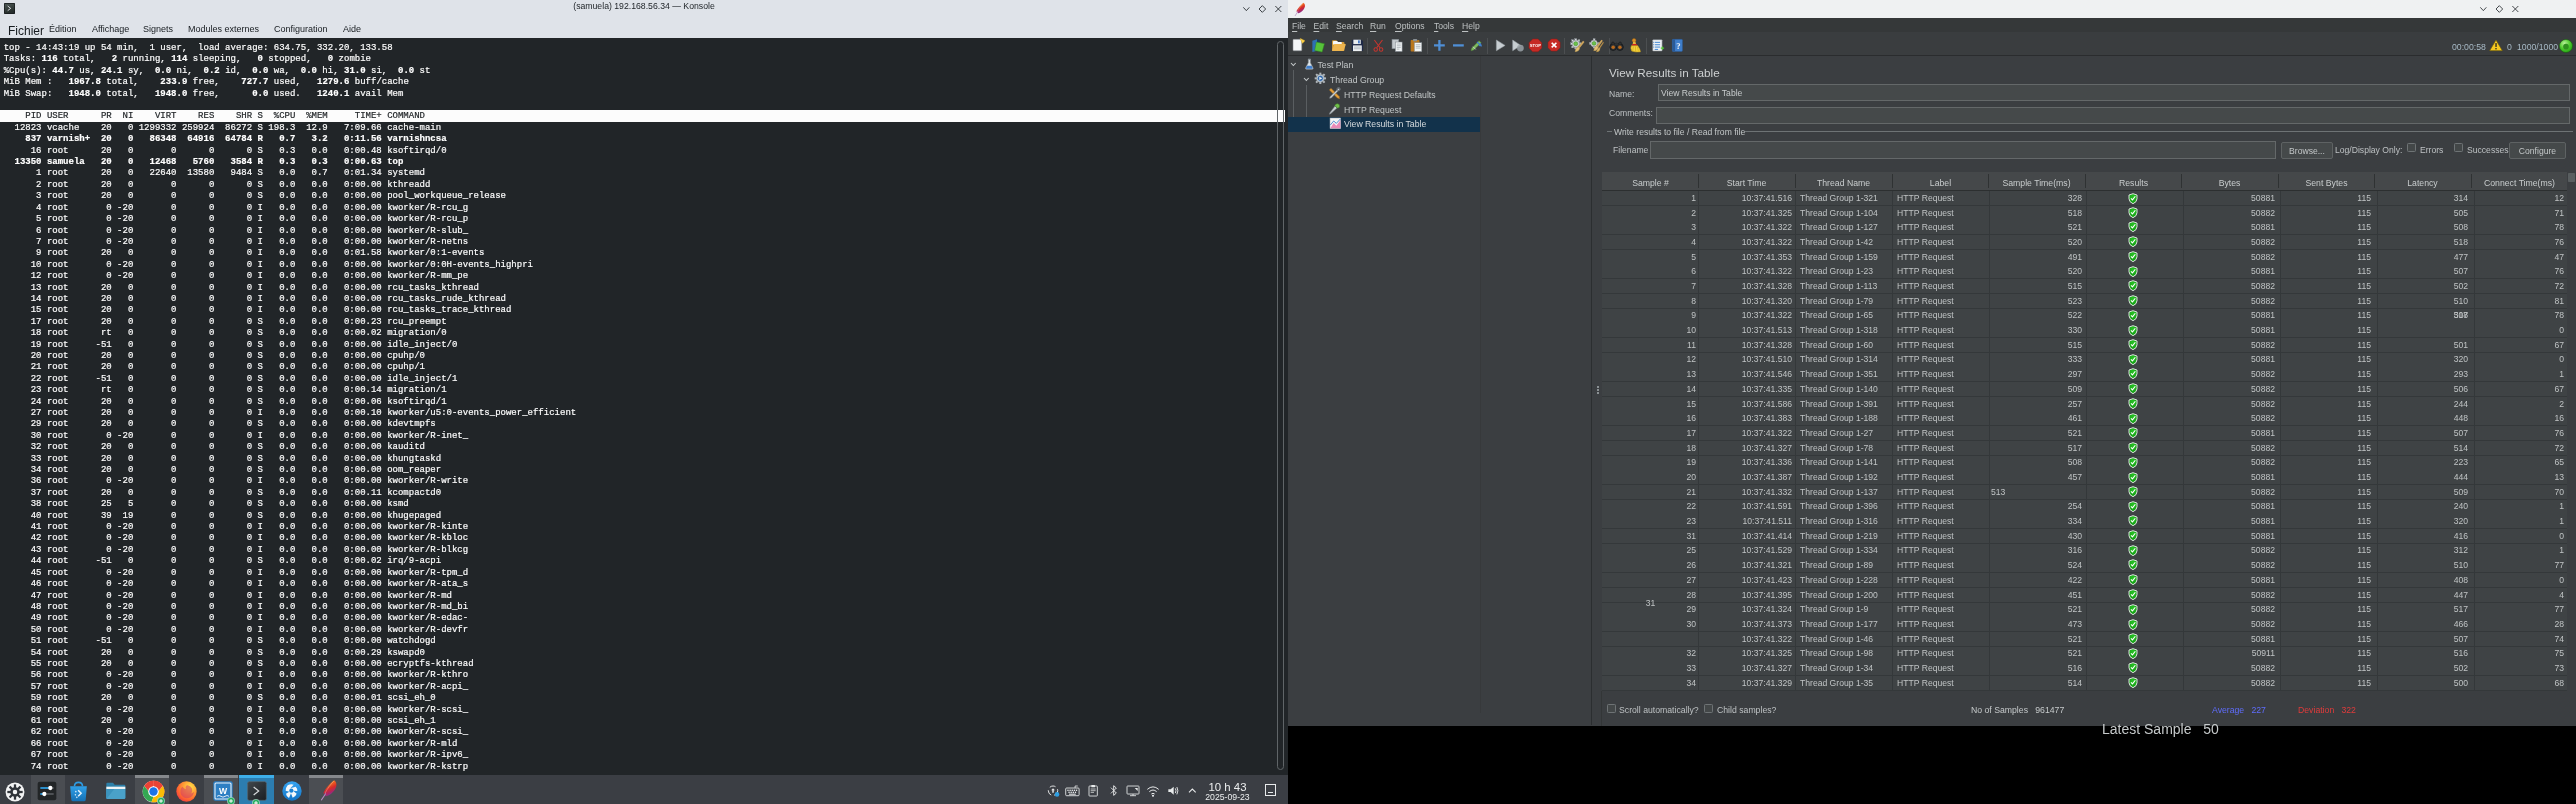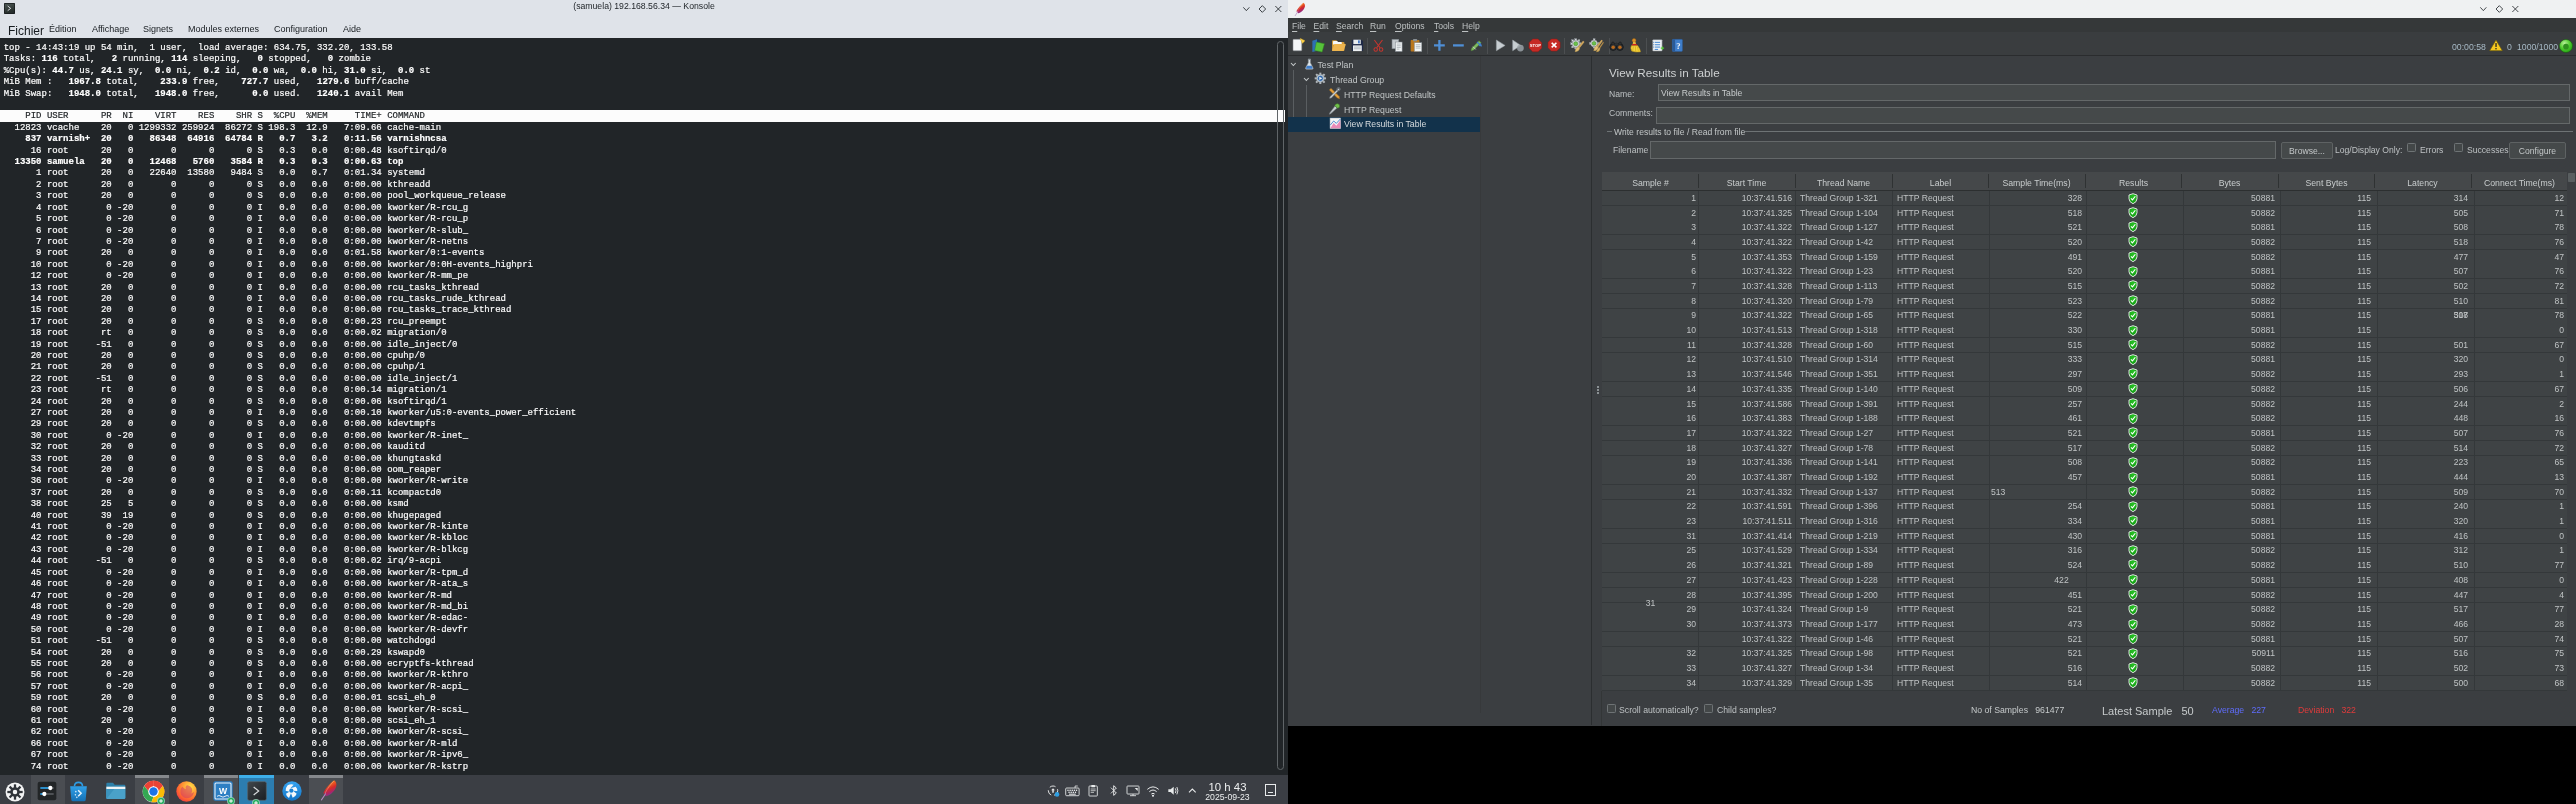--- a/index.html
+++ b/index.html
@@ -1085,21 +1085,21 @@
 <path d="M4.4 8 L6.7 10.3 L11 4.8" stroke="#ffffff" stroke-width="1.7" fill="none"></path>
 </svg>
     <div class="cell" style="left:896px;top:560px;width:91px;text-align:right">50882</div>
     <div class="cell" style="left:992px;top:560px;width:91px;text-align:right">115</div>
     <div class="cell" style="left:1089px;top:560px;width:91px;text-align:right">510</div>
     <div class="cell" style="left:1185px;top:560px;width:91px;text-align:right">77</div>
     <div class="cell" style="left:317px;top:575px;width:91px;text-align:right">27</div>
     <div class="cell" style="left:413px;top:575px;width:91px;text-align:right">10:37:41.423</div>
     <div class="cell" style="left:512px;top:575px">Thread Group 1-228</div>
     <div class="cell" style="left:609px;top:575px">HTTP Request</div>
-    <div class="cell" style="left:728px;top:575px;width:91px;text-align:center">422</div>
+    <div class="cell" style="left:703px;top:575px;width:91px;text-align:right">422</div>
     <svg style="position:absolute;left:840px;top:574px" width="10" height="11.4" viewBox="0 0 15 17" xmlns="http://www.w3.org/2000/svg">
       <defs>
         <radialGradient id="shg" cx="0.5" cy="0.3" r="0.8">
 <stop offset="0" stop-color="#27c424"></stop>
           <stop offset="1" stop-color="#0f9310"></stop>
         </radialGradient>
       </defs>
 <path d="M7.5 1 L13.5 3 L13.5 8.5 Q13.5 13.5 7.5 16 Q1.5 13.5 1.5 8.5 L1.5 3 Z" fill="url(#shg)" stroke="#e9eceb" stroke-width="1.4"></path>
 <path d="M4.4 8 L6.7 10.3 L11 4.8" stroke="#ffffff" stroke-width="1.7" fill="none"></path>
 </svg>
@@ -1240,16 +1240,16 @@
     <div class="cell" style="left:992px;top:678px;width:91px;text-align:right">115</div>
     <div class="cell" style="left:1089px;top:678px;width:91px;text-align:right">500</div>
     <div class="cell" style="left:1185px;top:678px;width:91px;text-align:right">68</div>
     <div class="abs" style="left:1280px;top:173px;width:7.4px;height:8.7px;background:#595e60;border-radius:0.7px"></div>
     <div class="abs" style="left:313px;top:691px;width:0.7px;height:35px;background:#333637"></div>
     <div class="abs" style="left:319px;top:704px;width:8.7px;height:8.7px;background:#434748;border:0.7px solid #6e7375;border-radius:1.3px"></div>
     <div class="lbl" style="left:331px;top:705px;font-size:8.7px">Scroll automatically?</div>
     <div class="abs" style="left:416px;top:704px;width:8.7px;height:8.7px;background:#434748;border:0.7px solid #6e7375;border-radius:1.3px"></div>
     <div class="lbl" style="left:429px;top:705px;font-size:8.7px">Child samples?</div>
     <div class="lbl" style="left:683px;top:705px;font-size:8.7px;color:#c6cacb">No of Samples&nbsp;&nbsp;&nbsp;961477</div>
-    <div class="lbl" style="left:814px;top:705px;font-size:11px;color:#c6cacb">Latest Sample&nbsp;&nbsp;&nbsp;50</div>
+    <div class="lbl" style="left:814px;top:721px;font-size:14px;color:#c6cacb">Latest Sample&nbsp;&nbsp;&nbsp;50</div>
     <div class="lbl" style="left:924px;top:705px;font-size:8.7px;color:#5f6dfc">Average&nbsp;&nbsp;&nbsp;227</div>
     <div class="lbl" style="left:1010px;top:705px;font-size:8.7px;color:#e03b3b">Deviation&nbsp;&nbsp;&nbsp;322</div>
   </div>
 
 </body></html>

